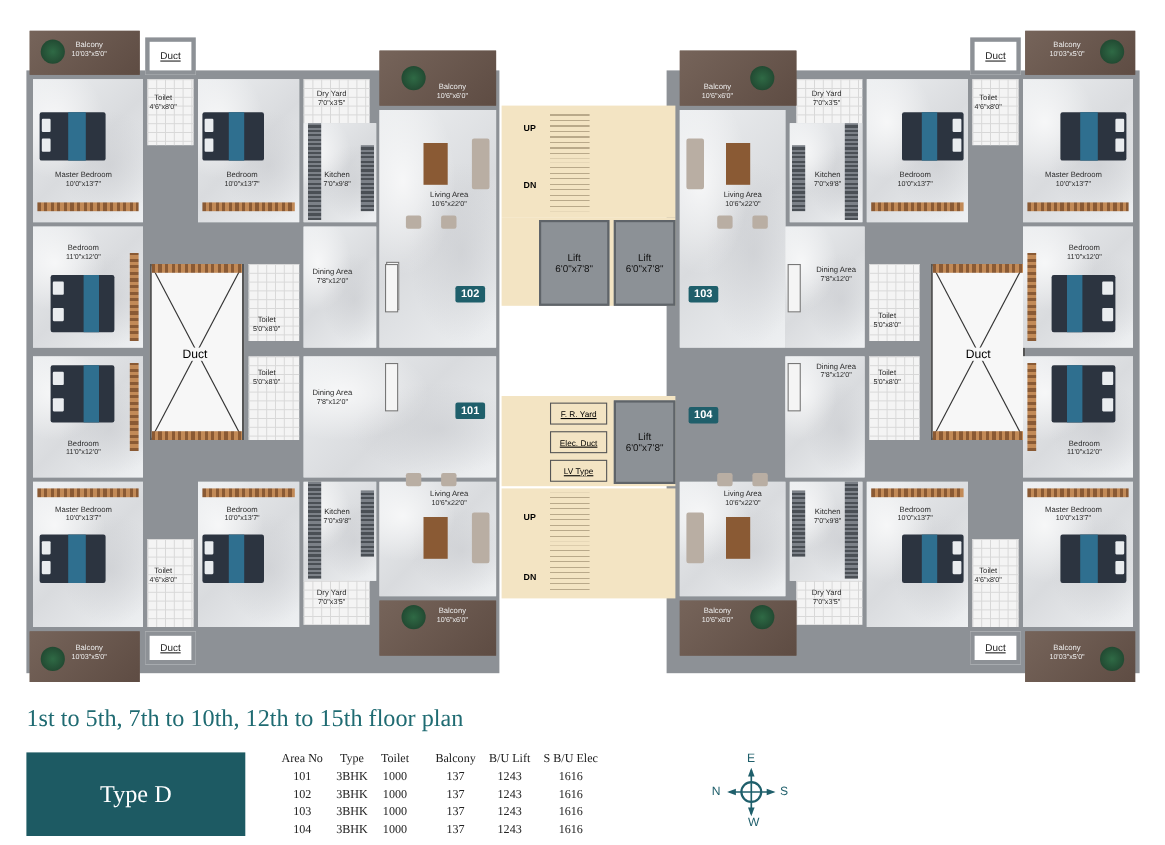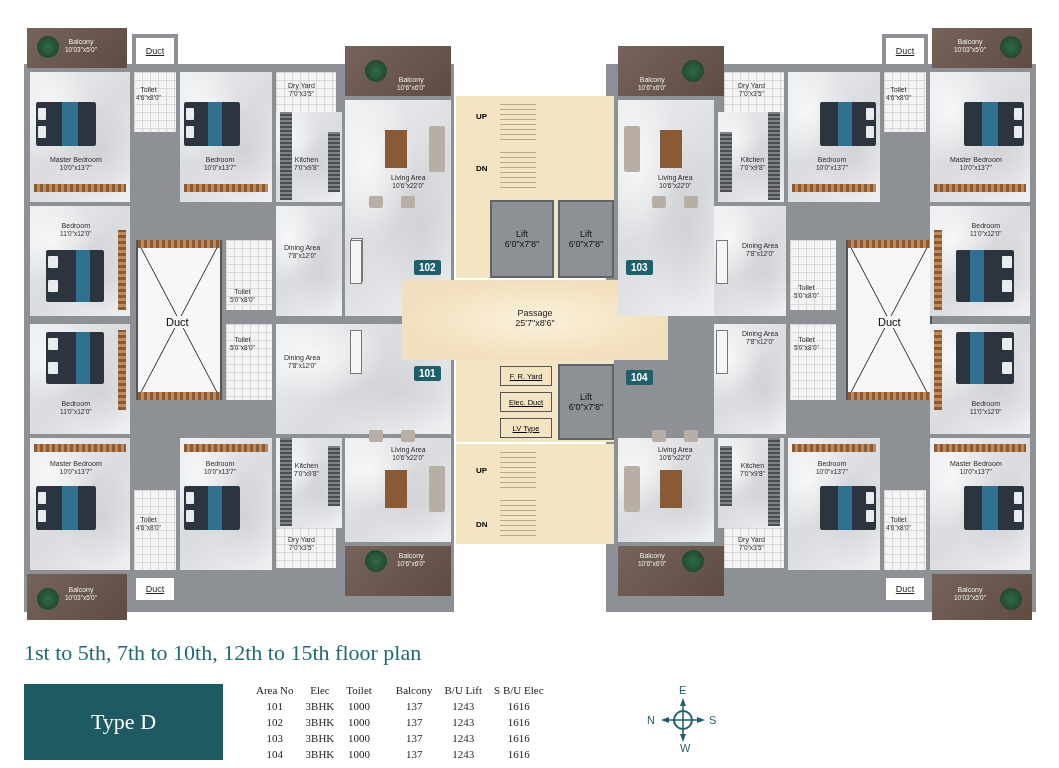--- a/index.html
+++ b/index.html
@@ -199,23 +199,20 @@
   </div>
   <div class="abs" style="left:456px;top:198px;width:158px;height:80px;background:#f3e4c3;"></div>
   <div class="lift" style="left:490px;top:200px;width:64px;height:78px;">
       <span>Lift</span>
       <span>6'0"x7'8"</span>
     </div>
   <div class="lift" style="left:558px;top:200px;width:56px;height:78px;">
       <span>Lift</span>
       <span>6'0"x7'8"</span>
     </div>
-  <div class="passage" style="left:402px;top:280px;width:266px;height:80px;">
-    <div style="position:absolute;left:0;width:266px;top:28px;text-align:center;font-size:9px;color:#222;"><span>Passage</span><br><span>25'7"x8'6"</span></div>
-  </div>
   <div class="abs" style="left:456px;top:360px;width:158px;height:82px;background:#f3e4c3;"></div>
   <div class="abs" style="left:500px;top:366px;width:52px;height:20px;background:#f3e4c3;border:1px solid #555;font-size:7.5px;display:flex;align-items:center;justify-content:center;">F. R. Yard</div>
   <div class="abs" style="left:500px;top:392px;width:52px;height:20px;background:#f3e4c3;border:1px solid #555;font-size:7.5px;display:flex;align-items:center;justify-content:center;">Elec. Duct</div>
   <div class="abs" style="left:500px;top:418px;width:52px;height:20px;background:#f3e4c3;border:1px solid #555;font-size:7.5px;display:flex;align-items:center;justify-content:center;">LV Type</div>
   <div class="lift" style="left:558px;top:364px;width:56px;height:76px;">
       <span>Lift</span>
       <span>6'0"x7'8"</span>
     </div>
   <div class="stair" style="left:456px;top:444px;width:158px;height:100px;">
     <div class="steps" style="left:44px;top:4px;width:36px;height:44px;"></div>
@@ -365,21 +362,21 @@
 </div>
 
 <div class="caption">1st to 5th, 7th to 10th, 12th to 15th floor plan</div>
 <div class="tower-box">Type D</div>
 
 <div class="spec">
   <table>
     <thead>
       <tr>
         <th>Area No</th>
-        <th>Elec</th>
+        <th>Type</th>
         <th>Toilet</th>
         <th style="padding-left:18px;">Balcony</th>
         <th>B/U Lift</th>
         <th>S B/U Elec</th>
       </tr>
     </thead>
     <tbody>
       <tr>
         <td>101</td>
           <td>3BHK</td>

